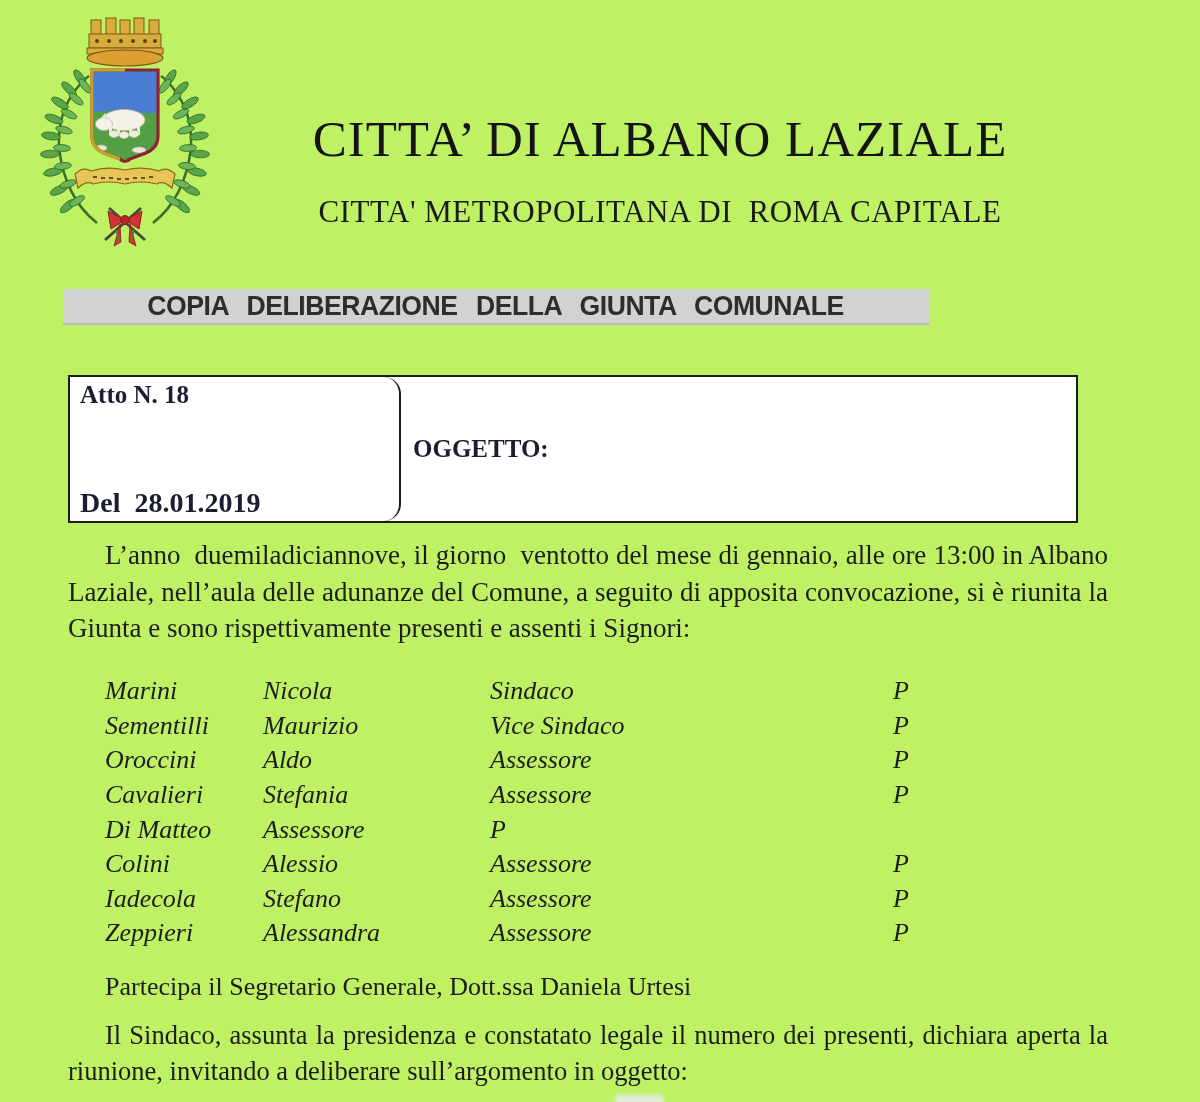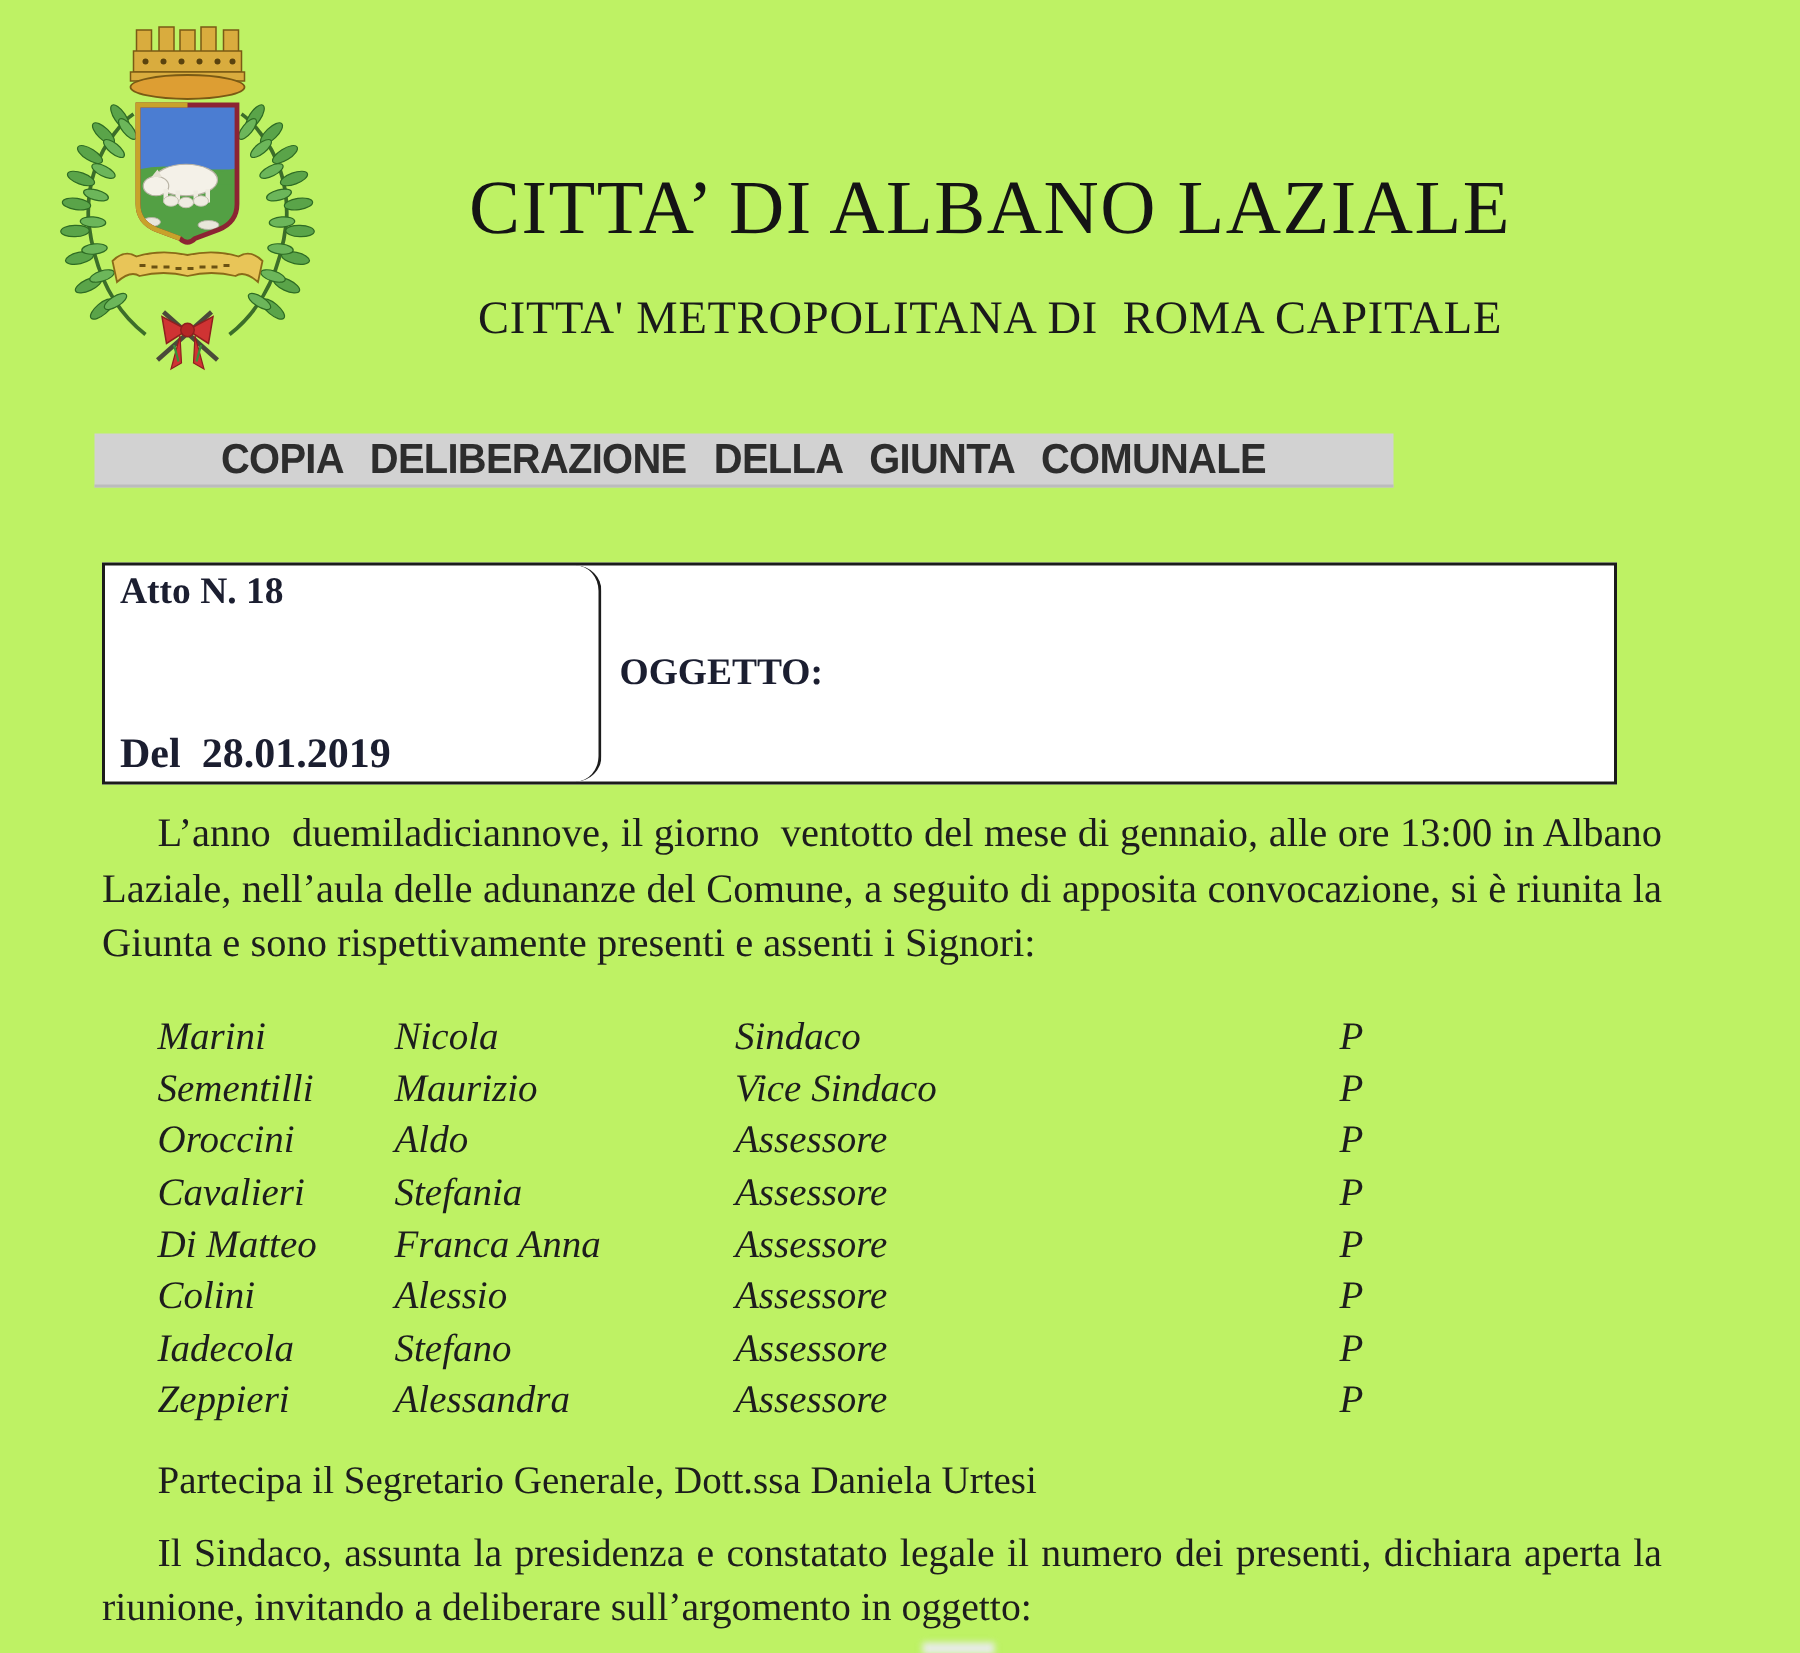--- a/index.html
+++ b/index.html
@@ -279,21 +279,20 @@
 
       <div class="att-row">
         <span class="att-surname">Cavalieri</span>
         <span class="att-name">Stefania</span>
         <span class="att-role">Assessore</span>
         <span class="att-presence">P</span>
       </div>
 
       <div class="att-row">
         <span class="att-surname">Di Matteo</span>
-        <span class="att-name">Franca Anna</span>
         <span class="att-role">Assessore</span>
         <span class="att-presence">P</span>
       </div>
 
       <div class="att-row">
         <span class="att-surname">Colini</span>
         <span class="att-name">Alessio</span>
         <span class="att-role">Assessore</span>
         <span class="att-presence">P</span>
       </div>

